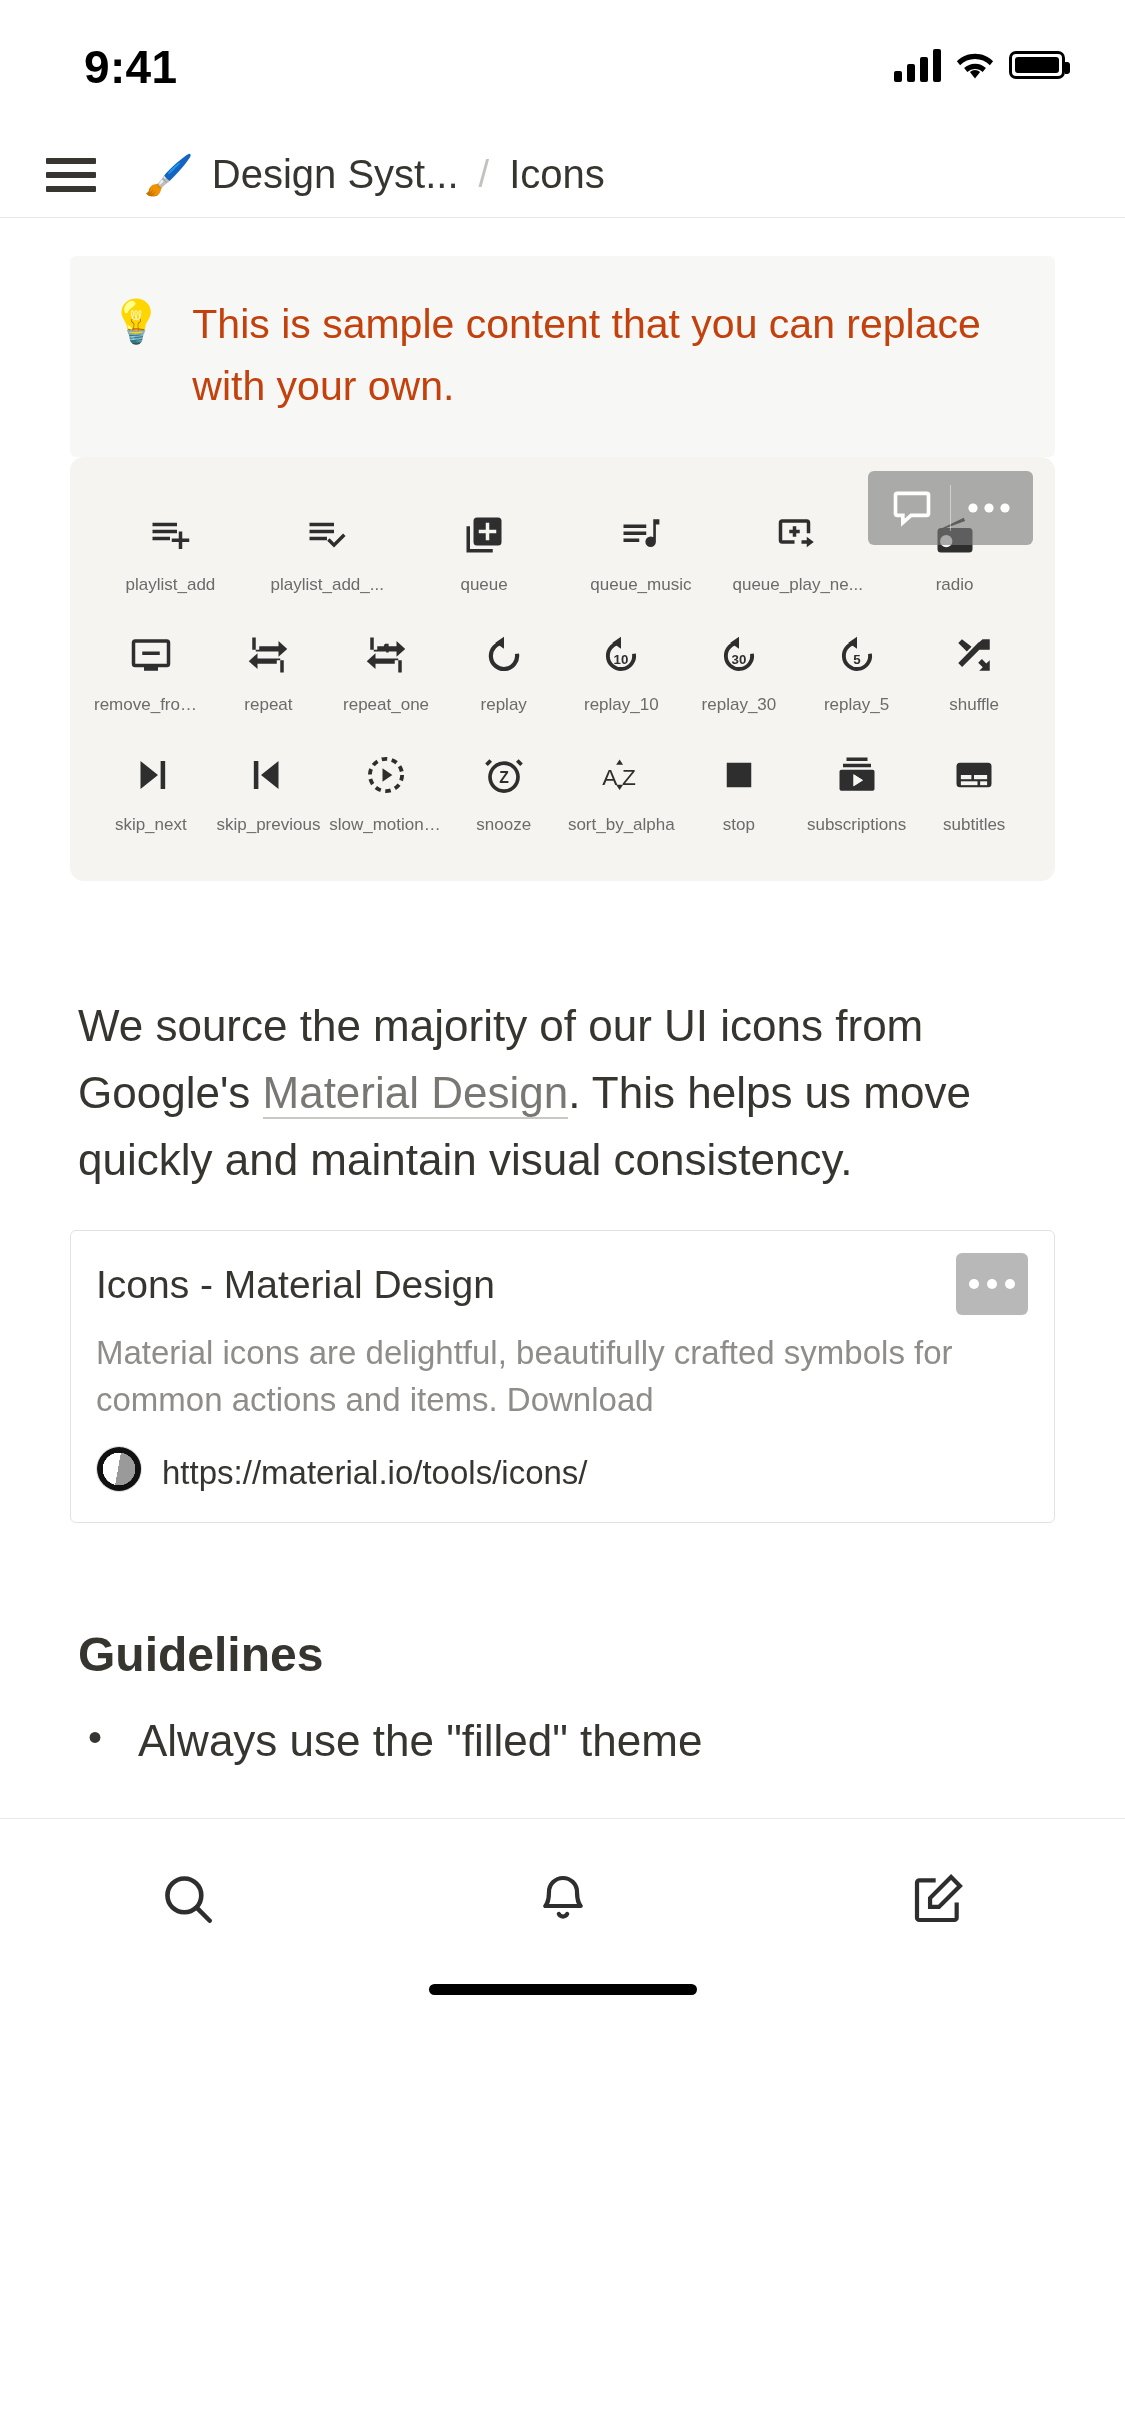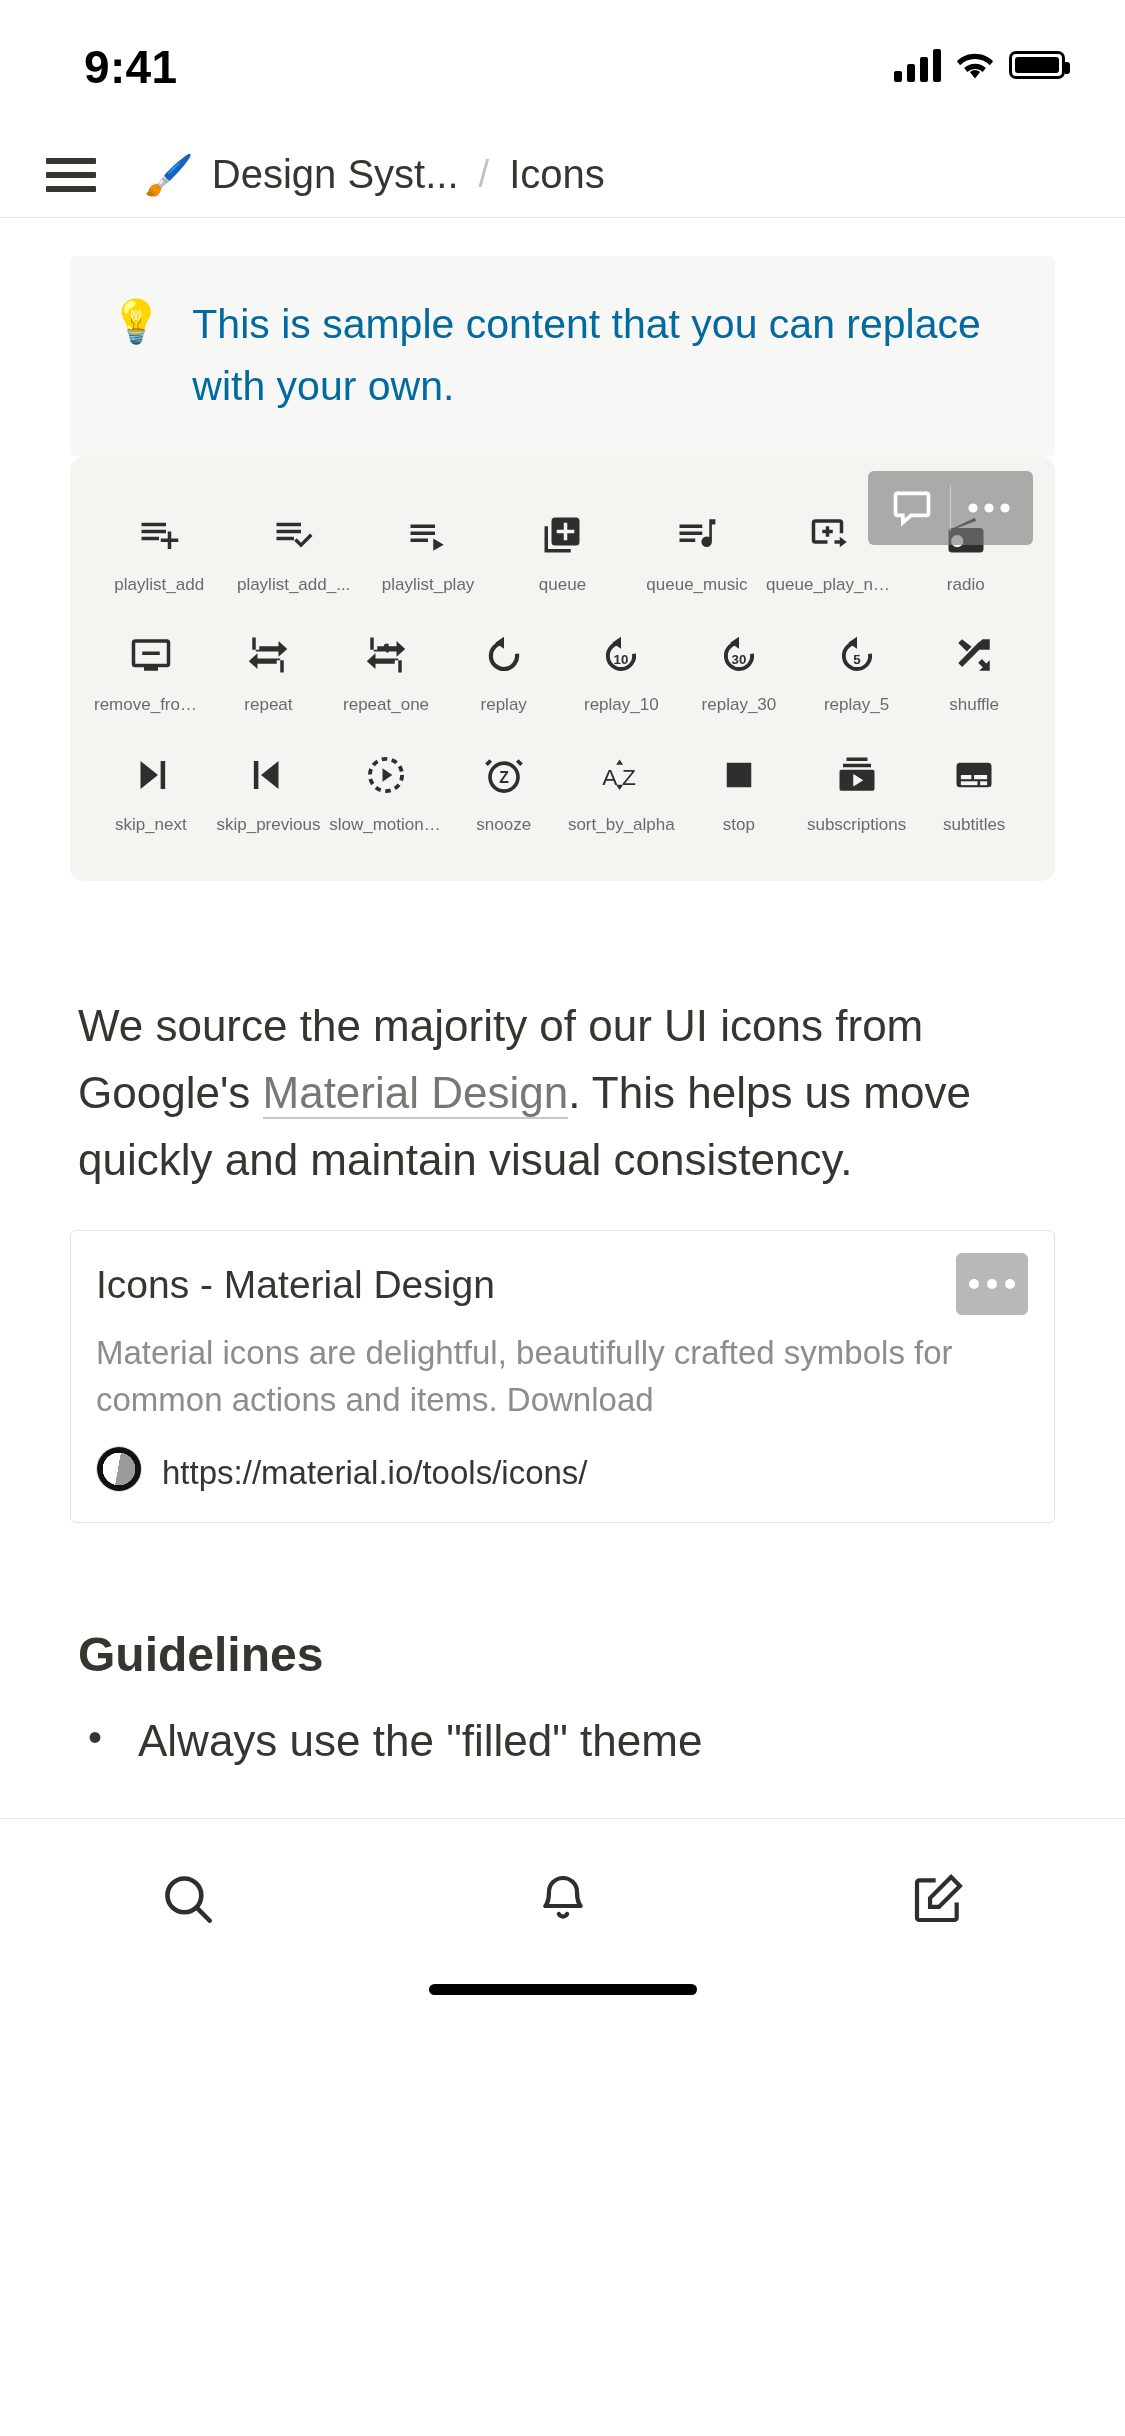--- a/index.html
+++ b/index.html
@@ -47,21 +47,21 @@
 
   
   .content { flex:1 1 auto; overflow:hidden; padding:0 0 0 0; position:relative; }
 
   
   .callout {
     margin:38px 70px 0 70px; background:#f7f7f5; border-radius:6px;
     display:flex; padding:38px 40px 40px 40px; gap:30px;
   }
   .callout-emoji { font-size:42px; line-height:1.35; flex:0 0 auto; }
-  .callout-text { font-size:41px; line-height:1.5; color:#0369a1; }
+  .callout-text { font-size:41px; line-height:1.5; color:#c2410c; }
 
   
   .h1 {
     margin:96px 78px 26px 78px; font-size:58px; font-weight:700; color:#37352f;
     letter-spacing:-0.5px;
   }
 
   
   .iconblock {
     margin:0 70px; background:#f5f4f0; border-radius:14px;
@@ -196,28 +196,20 @@
           <div class="icon-glyph">
               <svg width="42" height="42" viewBox="0 0 24 24" fill="#2e2e2e">
                 <path d="M2 5h14v2H2zM2 9h14v2H2zM2 13h10v2H2zM21.2 11.2l1.4 1.4-6.6 6.6-3.9-3.9 1.4-1.4 2.5 2.5z"></path>
               </svg>
             </div>
           <div class="icon-label">playlist_add_...</div>
         </div>
         <div class="icon-cell">
           <div class="icon-glyph">
               <svg width="42" height="42" viewBox="0 0 24 24" fill="#2e2e2e">
-                <path d="M2 6h14v2H2zM2 10h14v2H2zM2 14h10v2H2zM15 14l6 3.5-6 3.5z"></path>
-              </svg>
-            </div>
-          <div class="icon-label">playlist_play</div>
-        </div>
-        <div class="icon-cell">
-          <div class="icon-glyph">
-              <svg width="42" height="42" viewBox="0 0 24 24" fill="#2e2e2e">
                 <path d="M2 7h2v13h13v2H2z"></path>
                 <path d="M8 2h12a2 2 0 012 2v12a2 2 0 01-2 2H8a2 2 0 01-2-2V4a2 2 0 012-2zm5 3v4H9v2h4v4h2v-4h4V9h-4V5z"></path>
               </svg>
             </div>
           <div class="icon-label">queue</div>
         </div>
         <div class="icon-cell">
           <div class="icon-glyph">
               <svg width="42" height="42" viewBox="0 0 24 24" fill="#2e2e2e">
                 <path d="M2 6h13v2H2zM2 10h13v2H2zM2 14h9v2H2zM19 3v10.3a3.2 3.2 0 00-1.5-.4 3 3 0 103 3V6h2V3z"></path>

